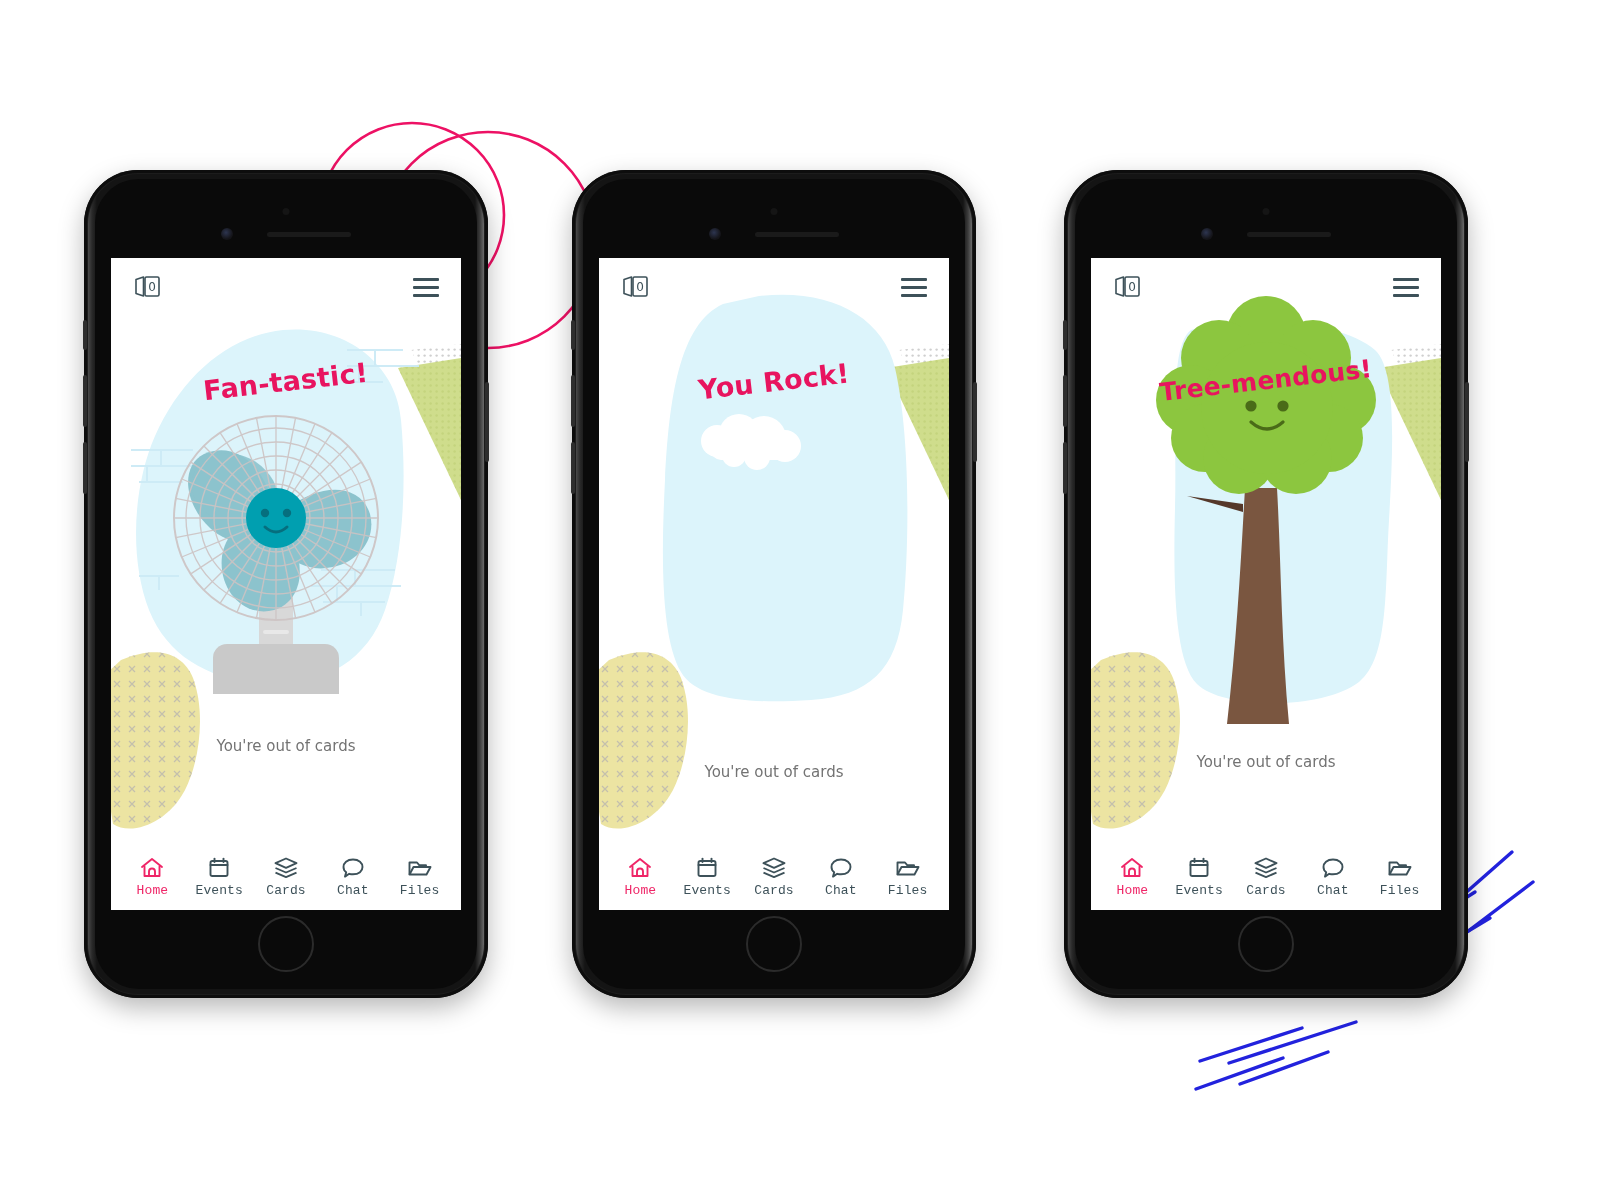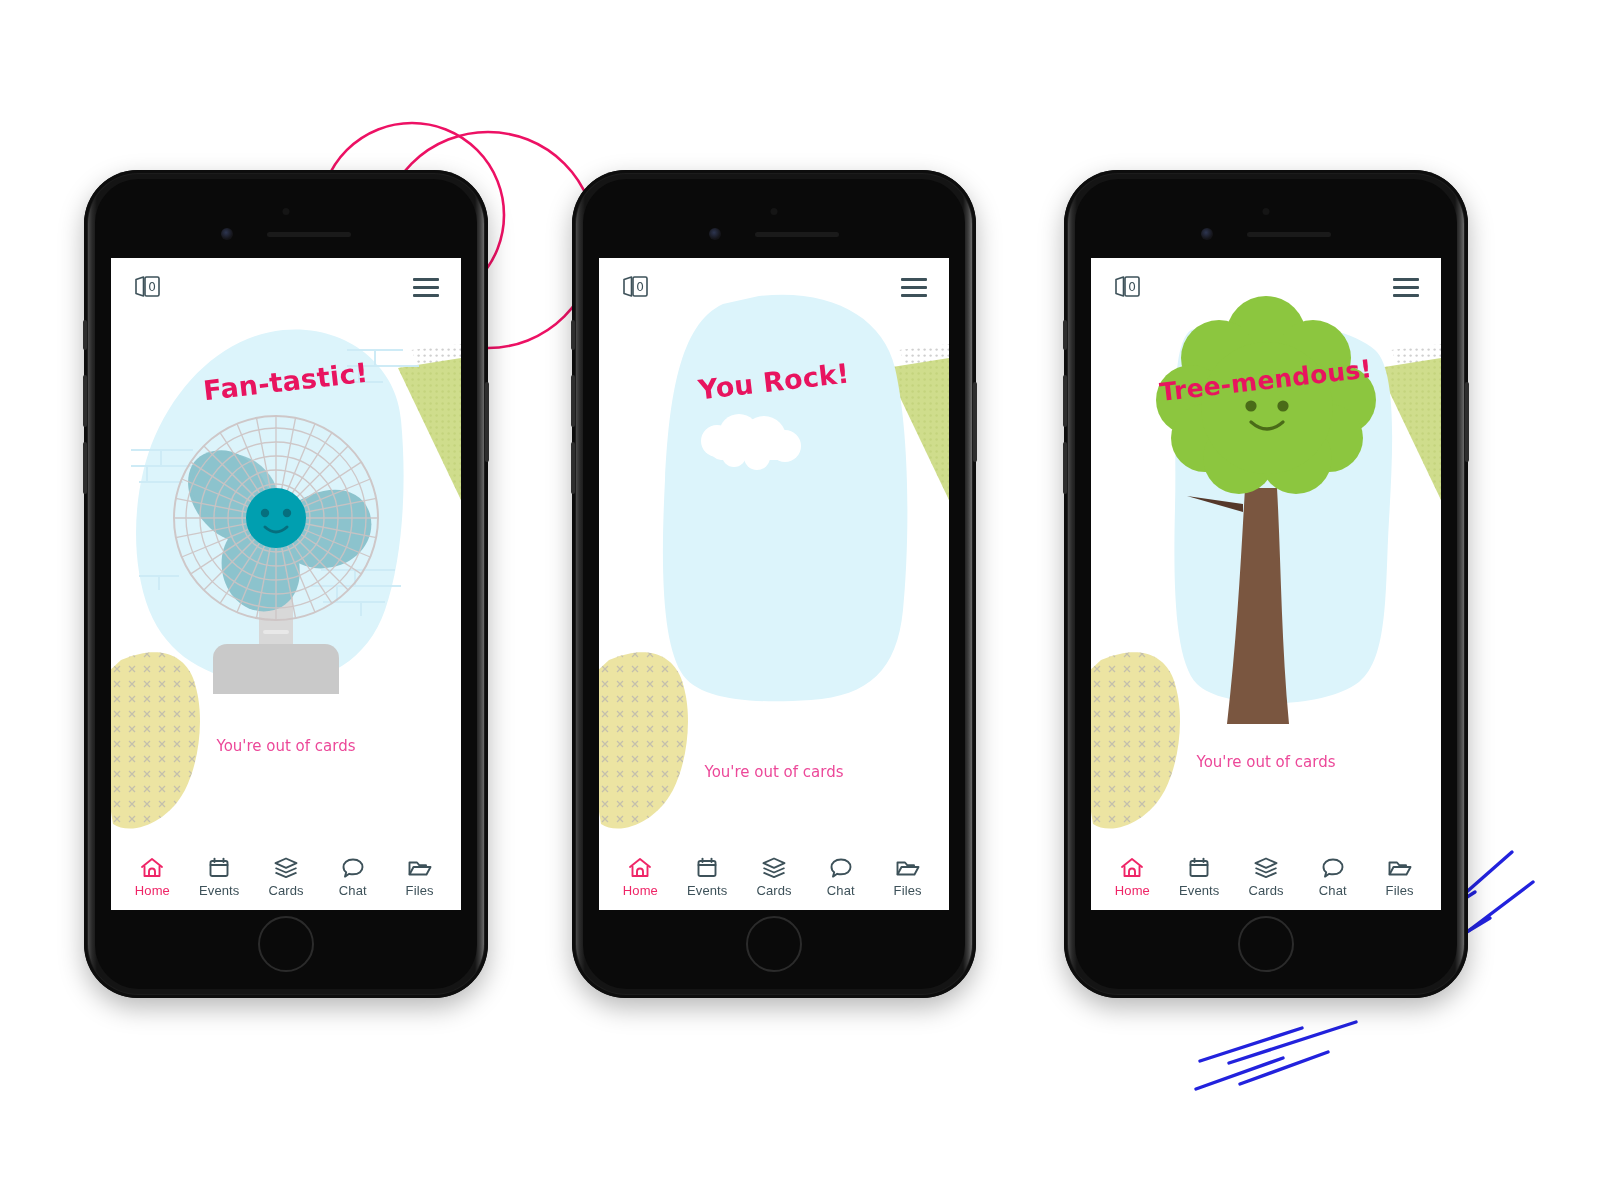--- a/index.html
+++ b/index.html
@@ -100,39 +100,39 @@
     color: #e8145f;
     transform: rotate(-6.5deg);
     letter-spacing: .2px;
   }
   .p3 .title span { font-size: 25px; }
 
   .caption {
     position: absolute; left: 0; right: 0;
     text-align: center; z-index: 6;
     font-family: "DejaVu Sans", sans-serif;
-    font-size: 15px; color: #ec4899;
+    font-size: 15px; color: #737373;
   }
   .p1 .caption { top: 479px; }
   .p2 .caption { top: 505px; }
   .p3 .caption { top: 495px; }
 
   
   .tabbar {
     position: absolute; left: 0; right: 0; bottom: 0; height: 66px;
     background: #fff; display: flex; align-items: center; z-index: 7;
     padding: 0 8px;
   }
   .tab {
     flex: 1; display: flex; flex-direction: column;
     align-items: center; gap: 3px; cursor: pointer;
   }
   .tab svg { display: block; }
   .tab .lbl {
-    font-family: Liberation Sans, sans-serif;
+    font-family: Liberation Mono, monospace;
     font-size: 13px; color: #3d5159; letter-spacing: .1px;
   }
   .tab.active .lbl { color: #ef2567; }
 </style>
 </head>
 <body>
 
 <div class="stage">
 
   <svg class="deco deco-circles" viewBox="0 0 1600 1200" fill="none">

